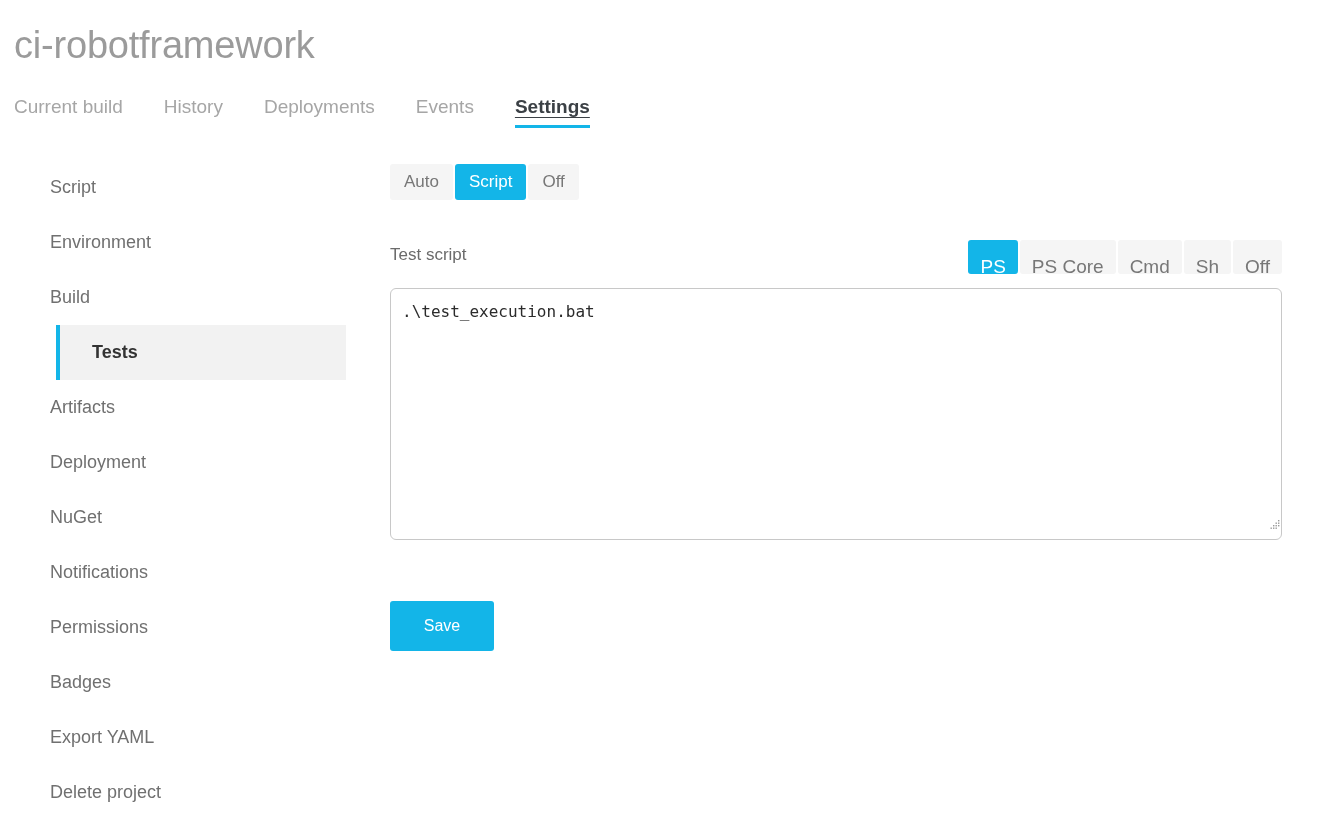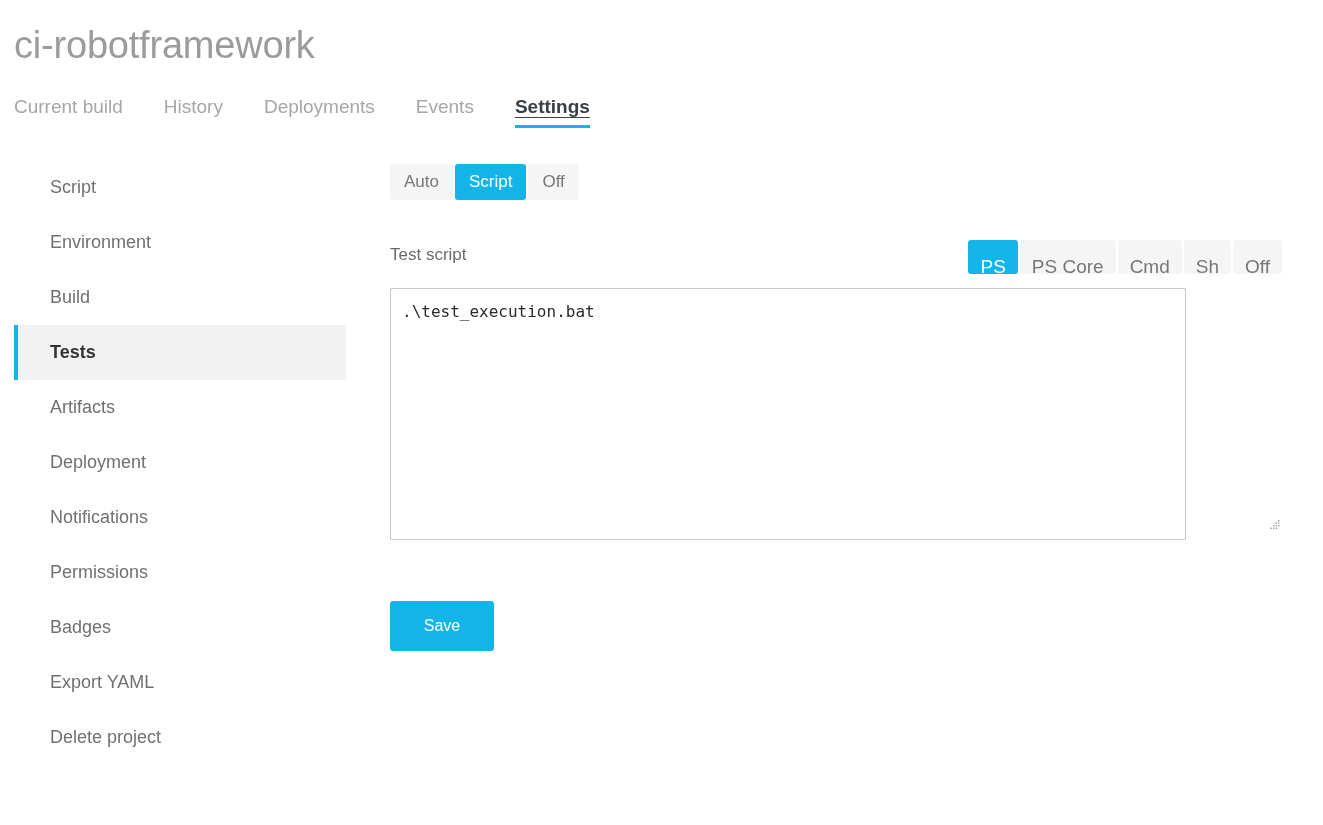--- a/index.html
+++ b/index.html
@@ -87,20 +87,21 @@
     font-size: 18px;
     color: #707070;
     cursor: pointer;
     border-left: 4px solid transparent;
   }
   .side-item.active {
     background: #f2f2f2;
     border-left: 4px solid #13b5e8;
     color: #333333;
     font-weight: 700;
+    margin-left: 42px;
   }
 
   
   .content {
     position: absolute;
     left: 390px;
     top: 160px;
     width: 892px;
   }
 
@@ -151,25 +152,25 @@
     height: 34px;
     line-height: 34px;
     font-size: 19px;
     padding: 10px 12px;
   }
 
   .script-area {
     position: absolute;
     left: 0;
     top: 128px;
-    width: 796px;
+    width: 892px;
     height: 252px;
     border: 1px solid #c8c8c8;
     background: #ffffff;
-    border-radius: 1px;
+    border-radius: 6px;
     font-family: "DejaVu Sans Mono", monospace;
     font-size: 16px;
     color: #2b2b2b;
     padding: 12px 12px 12px 11px;
     resize: none;
     outline: none;
     line-height: 1.35;
     overflow: hidden;
   }
   .resize-grip {
@@ -211,20 +212,21 @@
     <div class="tab active">Settings</div>
   </nav>
 
   <aside class="sidebar">
     <div class="side-item">Script</div>
     <div class="side-item">Environment</div>
     <div class="side-item">Build</div>
     <div class="side-item active">Tests</div>
     <div class="side-item">Artifacts</div>
     <div class="side-item">Deployment</div>
+    <div class="side-item">NuGet</div>
     <div class="side-item">Notifications</div>
     <div class="side-item">Permissions</div>
     <div class="side-item">Badges</div>
     <div class="side-item">Export YAML</div>
     <div class="side-item">Delete project</div>
   </aside>
 
   <main class="content">
 
     <div class="btn-group row-mode">

